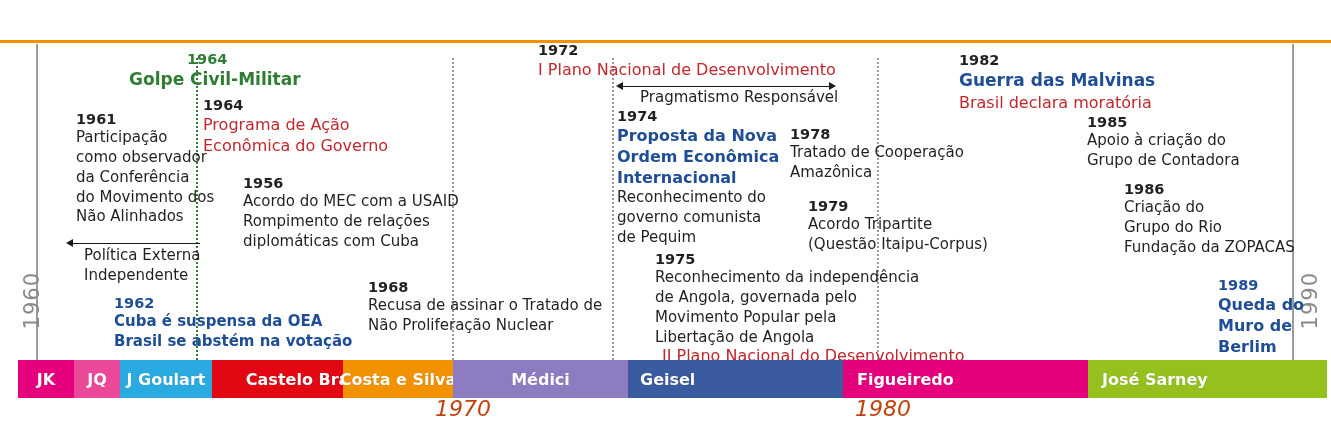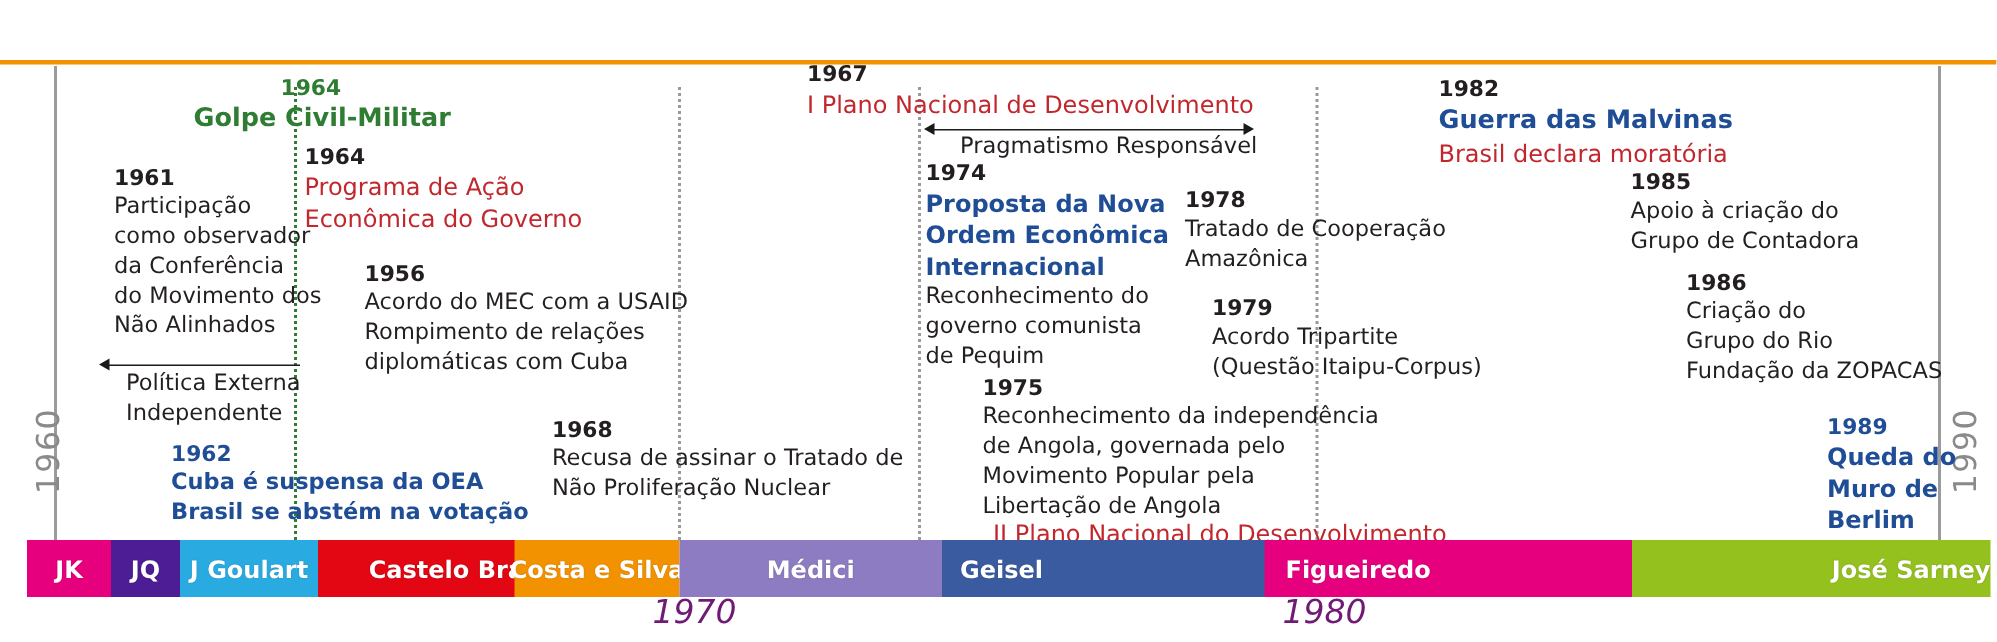--- a/index.html
+++ b/index.html
@@ -58,21 +58,21 @@
   
   .bar{position:absolute;left:18px;top:360px;height:26px;width:1295px;}
   .seg{position:absolute;top:0;height:38px;display:flex;align-items:center;justify-content:center;}
   .seg span{
     color:#ffffff;font-weight:bold;font-size:16px;white-space:nowrap;
     text-shadow:0 0 1px rgba(0,0,0,.25);
   }
 
   
   .decade{
-    position:absolute;font-size:22px;font-style:italic;color:#701a75;
+    position:absolute;font-size:22px;font-style:italic;color:#c2410c;
   }
 </style>
 </head>
 <body>
 
 <div class="stage">
 
   <div class="top-rule"></div>
 
   <div class="axis-line" style="left:36px;top:44px;height:316px;"></div>
@@ -133,21 +133,21 @@
     <div class="ln c-black">diplomáticas com Cuba</div>
   </div>
 
   <div class="ev" style="left:368px;top:278px;">
     <div class="yr c-black">1968</div>
     <div class="ln c-black">Recusa de assinar o Tratado de</div>
     <div class="ln c-black">Não Proliferação Nuclear</div>
   </div>
 
   <div class="ev" style="left:538px;top:41px;">
-    <div class="yr c-black">1967</div>
+    <div class="yr c-black">1972</div>
     <div class="ln c-red" style="font-size:16px;">I Plano Nacional de Desenvolvimento</div>
   </div>
 
   <div class="ev" style="left:617px;top:107px;">
     <div class="yr c-black">1974</div>
     <div class="ln b c-blue" style="font-size:16px;">Proposta da Nova</div>
     <div class="ln b c-blue" style="font-size:16px;">Ordem Econômica</div>
     <div class="ln b c-blue" style="font-size:16px;">Internacional</div>
     <div class="ln c-black">Reconhecimento do</div>
     <div class="ln c-black">governo comunista</div>
@@ -201,42 +201,42 @@
     <div class="yr c-blue">1989</div>
     <div class="ln b c-blue" style="font-size:16px;">Queda do</div>
     <div class="ln b c-blue" style="font-size:16px;">Muro de</div>
     <div class="ln b c-blue" style="font-size:16px;">Berlim</div>
   </div>
 
   <div class="bar">
     <div class="seg" style="left:0px;width:56px;background:#e6007e;">
       <span>JK</span>
     </div>
-    <div class="seg" style="left:56px;width:46px;background:#4c1d95;align-items:center;">
+    <div class="seg" style="left:56px;width:46px;background:#ec4899;align-items:center;">
       <span>JQ</span>
     </div>
     <div class="seg" style="left:102px;width:92px;background:#29abe2;">
       <span>J Goulart</span>
     </div>
     <div class="seg" style="left:194px;width:131px;background:#e30613;padding-left:36px;">
       <span>Castelo Branco</span>
     </div>
     <div class="seg" style="left:325px;width:110px;background:#f39200;">
       <span>Costa e Silva</span>
     </div>
     <div class="seg" style="left:435px;width:175px;background:#8e7cc3;">
       <span>Médici</span>
     </div>
     <div class="seg" style="left:610px;width:215px;background:#3a5ba0;justify-content:flex-start;padding-left:12px;">
       <span>Geisel</span>
     </div>
     <div class="seg" style="left:825px;width:245px;background:#e6007e;justify-content:flex-start;padding-left:14px;">
       <span>Figueiredo</span>
     </div>
-    <div class="seg" style="left:1070px;width:225px;background:#95c11f;justify-content:flex-end;padding-left:14px;">
+    <div class="seg" style="left:1070px;width:225px;background:#95c11f;justify-content:flex-start;padding-left:14px;">
       <span>José Sarney</span>
     </div>
   </div>
 
   <div class="decade" style="left:435px;top:396px;">1970</div>
   <div class="decade" style="left:855px;top:396px;">1980</div>
 
 </div>
 
 </body></html>

